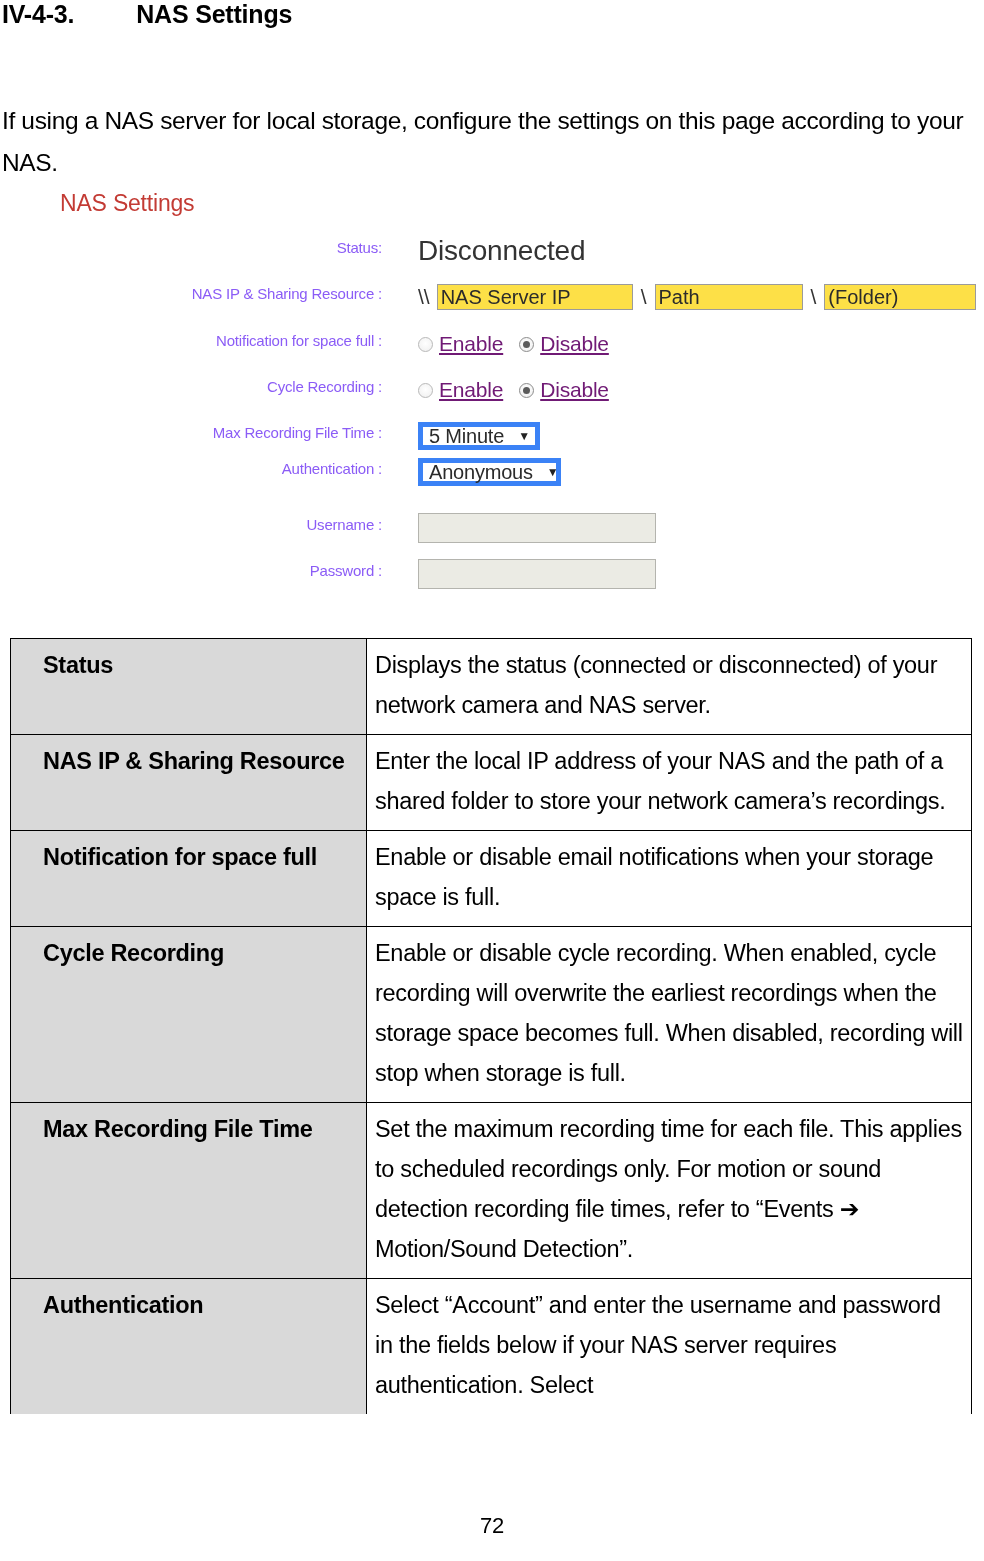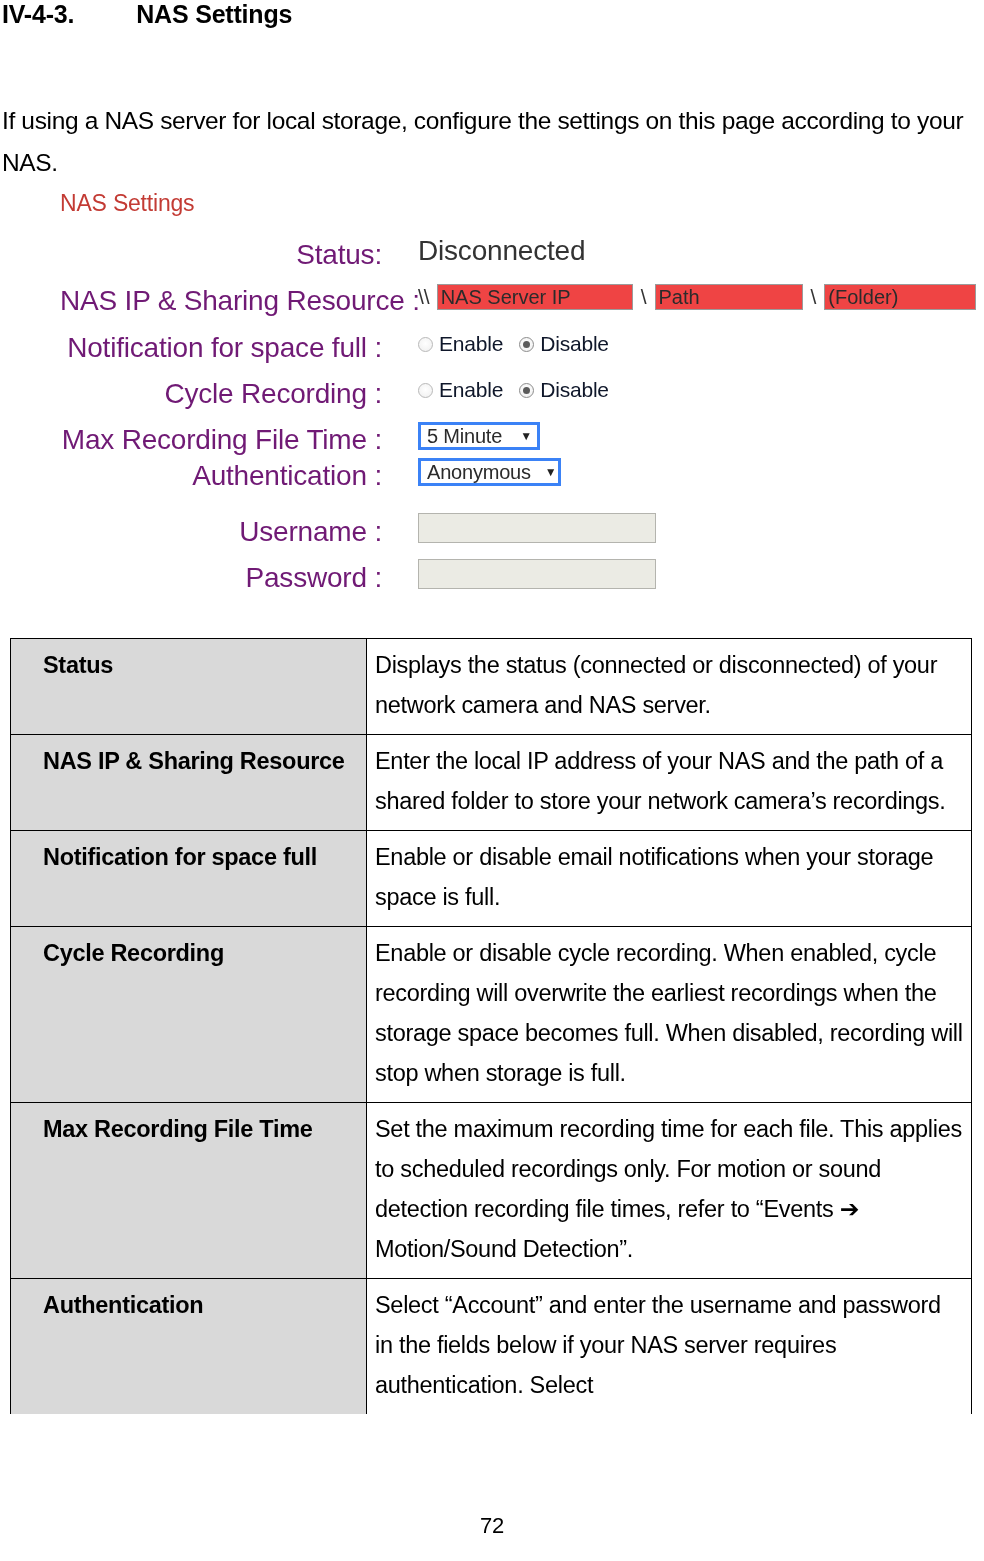--- a/index.html
+++ b/index.html
@@ -64,22 +64,22 @@
     position: absolute;
     left: 0;
     width: 984px;
     height: 30px;
   }
   .flabel {
     position: absolute;
     left: 60px;
     width: 322px;
     text-align: right;
-    font-size: 28px;
-    color: #701a75;
+    font-size: 15px;
+    color: #8b5cf6;
     letter-spacing: -0.2px;
     white-space: nowrap;
     top: 3px;
   }
   .fctl {
     position: absolute;
     left: 418px;
     top: 0;
     display: flex;
     align-items: center;
@@ -99,21 +99,21 @@
     margin: 0 7px 0 0;
     display: inline-block;
   }
   .sep.mid { margin: 0 8px; }
 
   input.tbox {
     font-family: "Liberation Sans", sans-serif;
     font-size: 20px;
     color: #2b2b2b;
     border: 1px solid #9b9b9b;
-    background: #ef4444;
+    background: #fde047;
     height: 26px;
     line-height: 26px;
     padding: 0 3px;
     box-sizing: border-box;
     outline: none;
   }
   input.tbox.ip     { width: 196px; }
   input.tbox.path   { width: 148px; }
   input.tbox.folder { width: 152px; }
 
@@ -150,30 +150,31 @@
     position: absolute;
     left: 3px;
     top: 3px;
     width: 7px;
     height: 7px;
     border-radius: 50%;
     background: #5b5b5b;
   }
   .radio-label {
     font-size: 21px;
-    color: #0f172a;
-    letter-spacing: -0.2px;
+    color: #701a75;
+    letter-spacing: -0.2px;
+    text-decoration: underline;
   }
 
   
   .selbox {
     display: inline-flex;
     align-items: center;
     justify-content: space-between;
-    border: 3px solid #3b82f6;
+    border: 5px solid #3b82f6;
     background: #ffffff;
     height: 28px;
     padding: 0 5px 0 6px;
     box-sizing: border-box;
     font-size: 20px;
     color: #2b2b2b;
     letter-spacing: -0.2px;
   }
   .selbox .caret {
     font-size: 12px;

